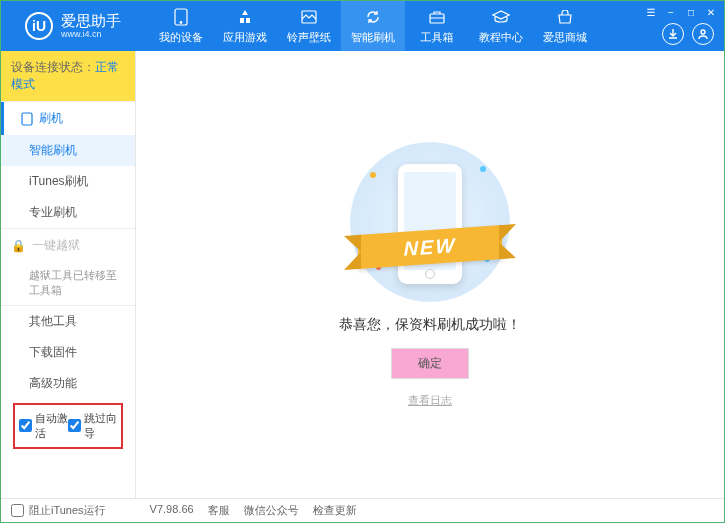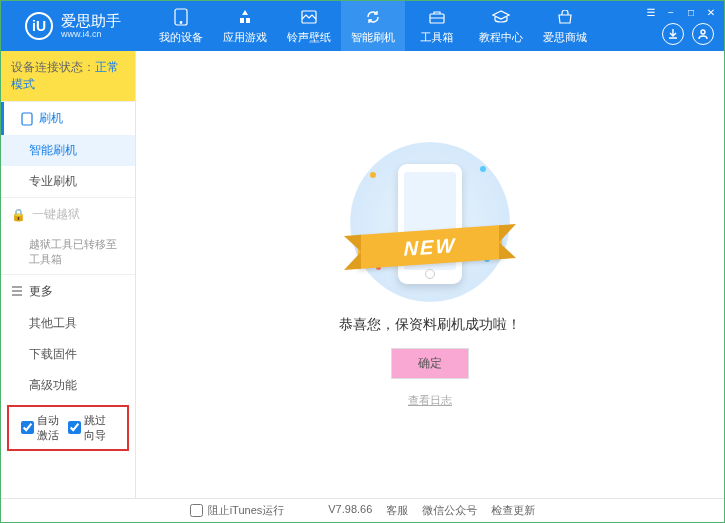--- a/index.html
+++ b/index.html
@@ -22,38 +22,38 @@
 .conn-status { padding: 8px 10px; background: #fde047; color: #666; }
 .conn-val { color: #1a7fe8; }
 .side-section { border-top: 1px solid #eee; }
 .side-head { display: flex; align-items: center; gap: 6px; padding: 8px 10px; color: #444; }
 .side-head.blue { color: #1a7fe8; border-left: 3px solid #1a7fe8; padding-left: 17px; }
 .side-head .lock { color: #bbb; }
 .side-list { }
 .side-item { padding: 7px 10px 7px 28px; color: #555; cursor: pointer; }
 .side-item.active { background: #eaf4fe; color: #1a7fe8; }
 .side-note { padding: 6px 10px 6px 28px; color: #999; font-size: 11px; line-height: 1.4; }
-.checks { border: 2px solid #d33; margin: 4px 6px; padding: 6px 12px; display: flex; font-size: 11px; color: #444; }
+.checks { border: 2px solid #d33; margin: 4px 12px; padding: 6px 4px; display: flex; font-size: 11px; color: #444; }
 .chk { display: flex; align-items: center; gap: 3px; }
 .chk input { accent-color: #1a7fe8; }
 .main { flex: 1; display: flex; flex-direction: column; align-items: center; justify-content: center; gap: 14px; }
 .illus { width: 160px; height: 160px; position: relative; }
 .halo { width: 160px; height: 160px; border-radius: 50%; background: radial-gradient(circle,#e8f3fd 0%,#d5e9fb 70%,#fff 72%); position: absolute; }
 .phone { position: absolute; left: 48px; top: 22px; width: 64px; height: 120px; background: #fff; border-radius: 9px; box-shadow: 0 3px 8px rgba(0,0,0,0.15); }
 .phone::before { content:""; position:absolute; left:6px; top:8px; right:6px; bottom:14px; background:#eaf4fe; border-radius:3px; }
 .phone::after { content:""; position:absolute; left:50%; bottom:5px; width:8px; height:8px; border:1px solid #ccc; border-radius:50%; transform:translateX(-50%); }
 .ribbon { position: absolute; left: 8px; top: 88px; width: 144px; height: 34px; background: #f7b733; transform: skewY(-4deg); display: flex; align-items: center; justify-content: center; font-weight: bold; font-style: italic; color: #fff; font-size: 20px; letter-spacing: 2px; box-shadow: 0 2px 4px rgba(0,0,0,0.15); }
 .ribbon::before, .ribbon::after { content:""; position:absolute; width:0; height:0; border:17px solid #e09e1f; }
 .ribbon::before { left:-14px; border-left-color:transparent; border-right-width:0; }
 .ribbon::after { right:-14px; border-right-color:transparent; border-left-width:0; }
 .dots span { position:absolute; width:6px; height:6px; border-radius:50%; }
 .msg { font-size: 14px; color: #333; }
 .ok-btn { padding: 6px 26px; border: 1px solid #ddd; background: #f9a8d4; font-size: 12px; color: #555; cursor: pointer; }
 .log-link { font-size: 11px; color: #aaa; cursor: pointer; text-decoration: underline; }
-.footer { height: 24px; border-top: 1px solid #e6e6e6; display: flex; align-items: center; font-size: 11px; color: #666; padding: 0 10px; justify-content: center; }
+.footer { height: 24px; border-top: 1px solid #e6e6e6; display: flex; align-items: center; font-size: 11px; color: #666; padding: 0 10px; justify-content: flex-start; }
 .foot-left { display: flex; align-items: center; gap: 5px; }
 .foot-right { display: flex; gap: 14px; margin-left: 44px; }
 .foot-right span { cursor: pointer; }
 svg { display: block; }
 </style>
 </head>
 <body>
 
 <div class="header">
   <div class="logo-area">
@@ -153,37 +153,32 @@
     </div>
     <div class="side-section">
       <div class="side-head blue">
         <svg width="12" height="14" viewBox="0 0 12 14" fill="none" stroke="#1a7fe8" stroke-width="1.2">
             <rect x="1" y="1" width="10" height="12" rx="1.5"></rect>
           </svg>
         <span>刷机</span>
       </div>
       <div class="side-list">
         <div class="side-item active">智能刷机</div>
+        <div class="side-item">iTunes刷机</div>
         <div class="side-item">专业刷机</div>
       </div>
     </div>
     <div class="side-section">
       <div class="side-head">
         <span class="lock">🔒</span>
         <span style="color:#bbb">一键越狱</span>
       </div>
       <div class="side-note">越狱工具已转移至工具箱</div>
     </div>
     <div class="side-section">
-      <div class="side-head">
-        <svg width="12" height="10" viewBox="0 0 12 10" stroke="#888" stroke-width="1.4">
-            <path d="M1 1h10M1 5h10M1 9h10"></path>
-          </svg>
-        <span>更多</span>
-      </div>
       <div class="side-list">
         <div class="side-item">其他工具</div>
         <div class="side-item">下载固件</div>
         <div class="side-item">高级功能</div>
       </div>
     </div>
     <div class="checks">
       <label class="chk">
           <input type="checkbox" checked="" style="">
           <span>自动激活</span>

